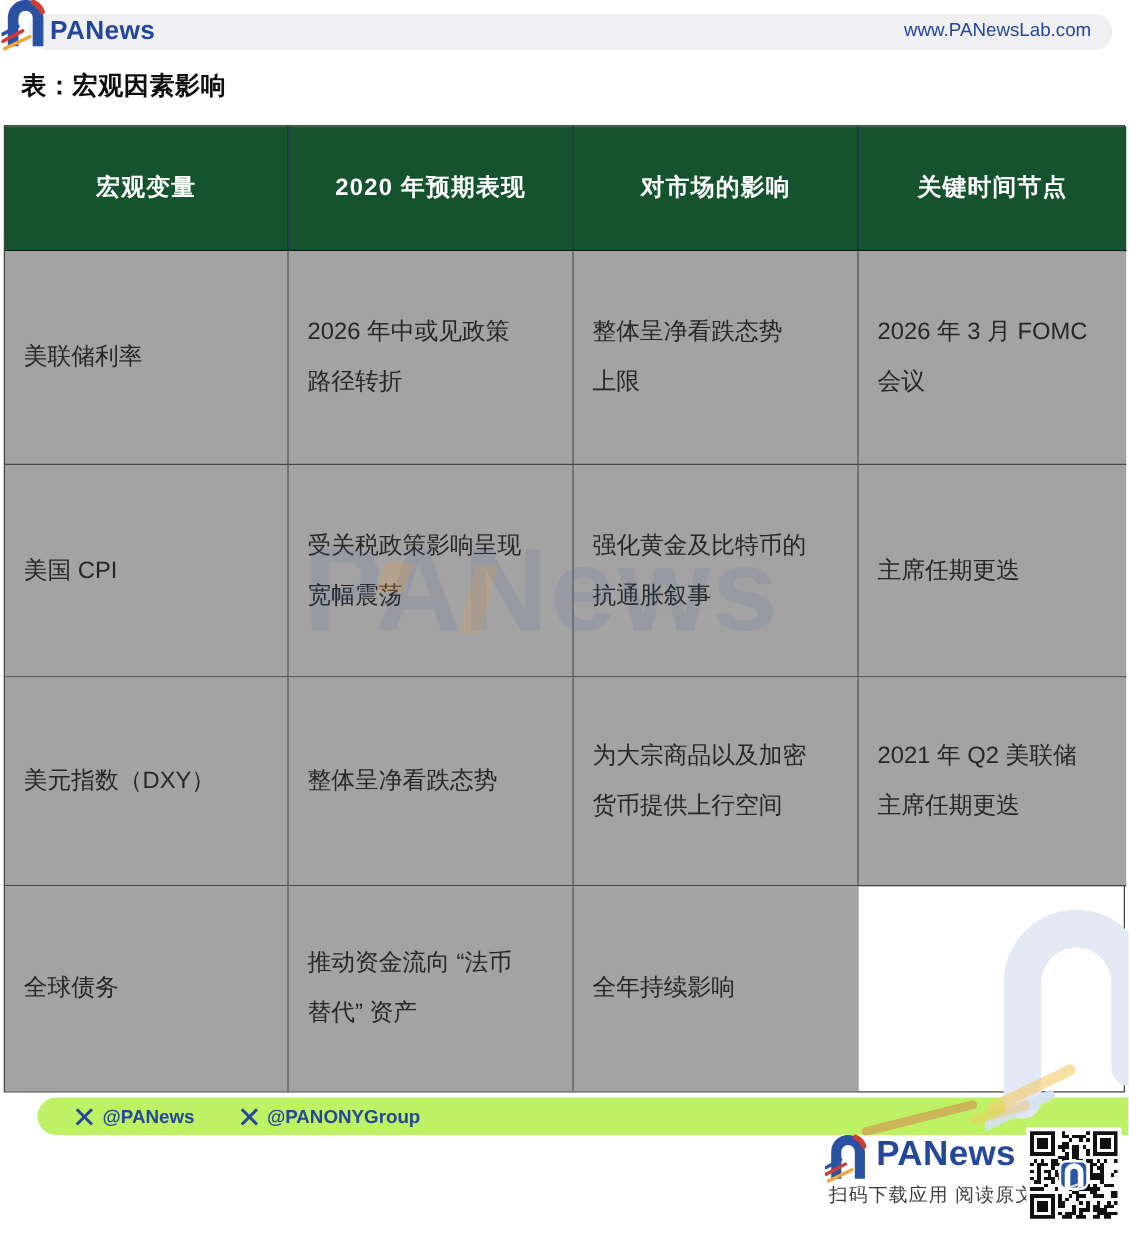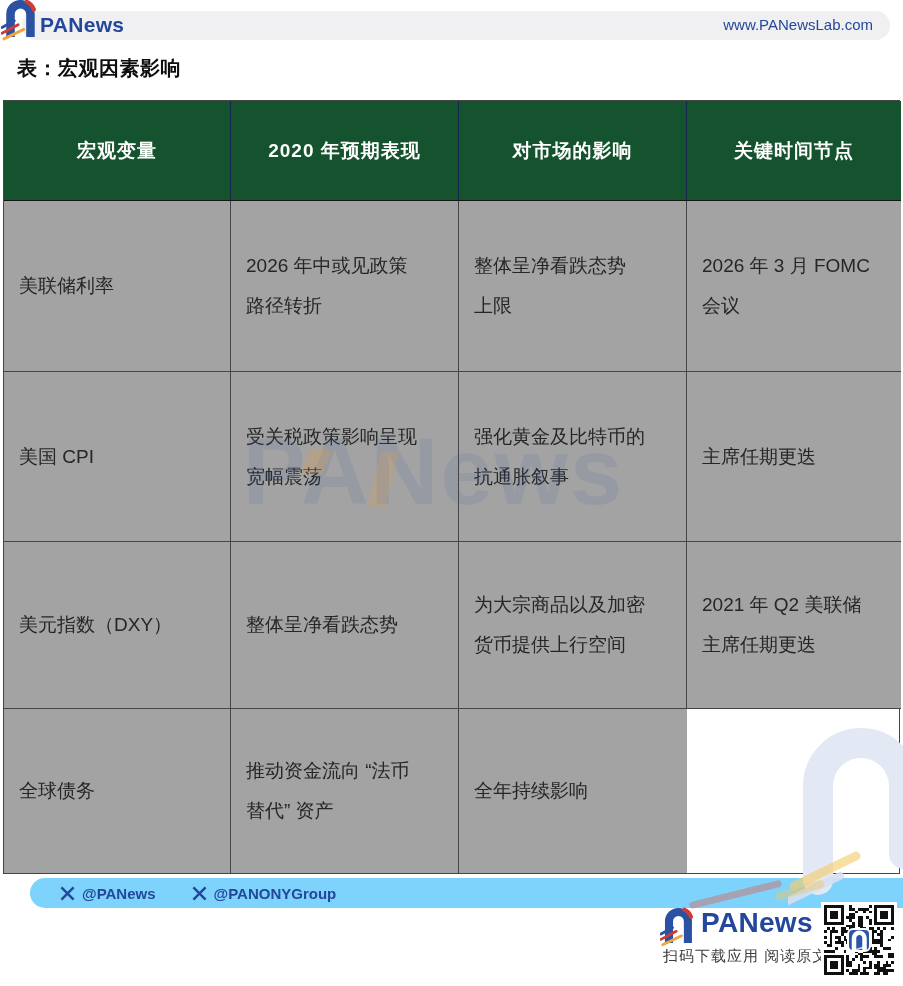--- a/index.html
+++ b/index.html
@@ -42,21 +42,21 @@
   .wm-o2{left:374px;top:452px;width:18px;height:55px;background:rgba(242,153,52,0.18);
     transform:skewX(-14deg);}
   .wm-arch{left:788px;top:708px;width:150px;height:205px;}
   .wm-s1{left:688px;top:891px;width:95px;height:7px;background:rgba(226,90,70,0.40);
     transform:rotate(-14deg);border-radius:4px;}
   .wm-s2{left:775px;top:886px;width:50px;height:8px;background:rgba(244,196,96,0.45);
     transform:rotate(-16deg);border-radius:4px;}
 
   
   .footer-pill{position:absolute;left:30px;top:878px;width:873px;height:30px;
-    background:#7dd3fc;border-radius:15px 0 0 15px;z-index:1;
+    background:#bef264;border-radius:15px 0 0 15px;z-index:1;
     display:flex;align-items:center;padding-left:30px;box-sizing:border-box;gap:36px;}
   .handle{display:flex;align-items:center;gap:7px;font-size:15px;font-weight:700;
     color:#24479b;}
   .handle svg{display:block;}
 
   .brand-bottom-logo{position:absolute;left:660px;top:901px;width:36px;height:48px;z-index:10;}
   .brand-bottom-name{position:absolute;left:701px;top:907px;font-size:28px;font-weight:800;
     color:#24479b;z-index:10;letter-spacing:.3px;}
   .brand-tagline{position:absolute;left:663px;top:947px;font-size:15px;color:#3c3c3c;
     z-index:10;letter-spacing:1px;}

